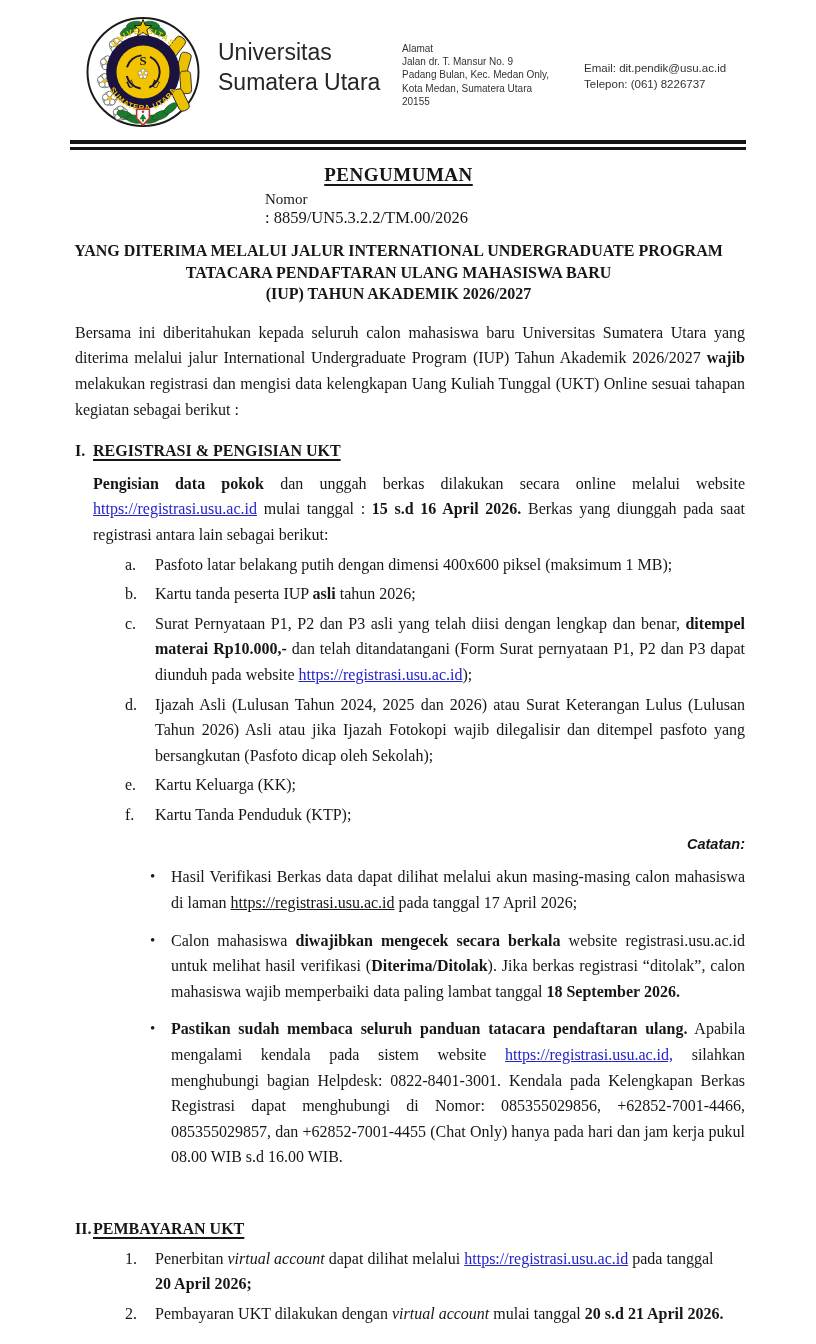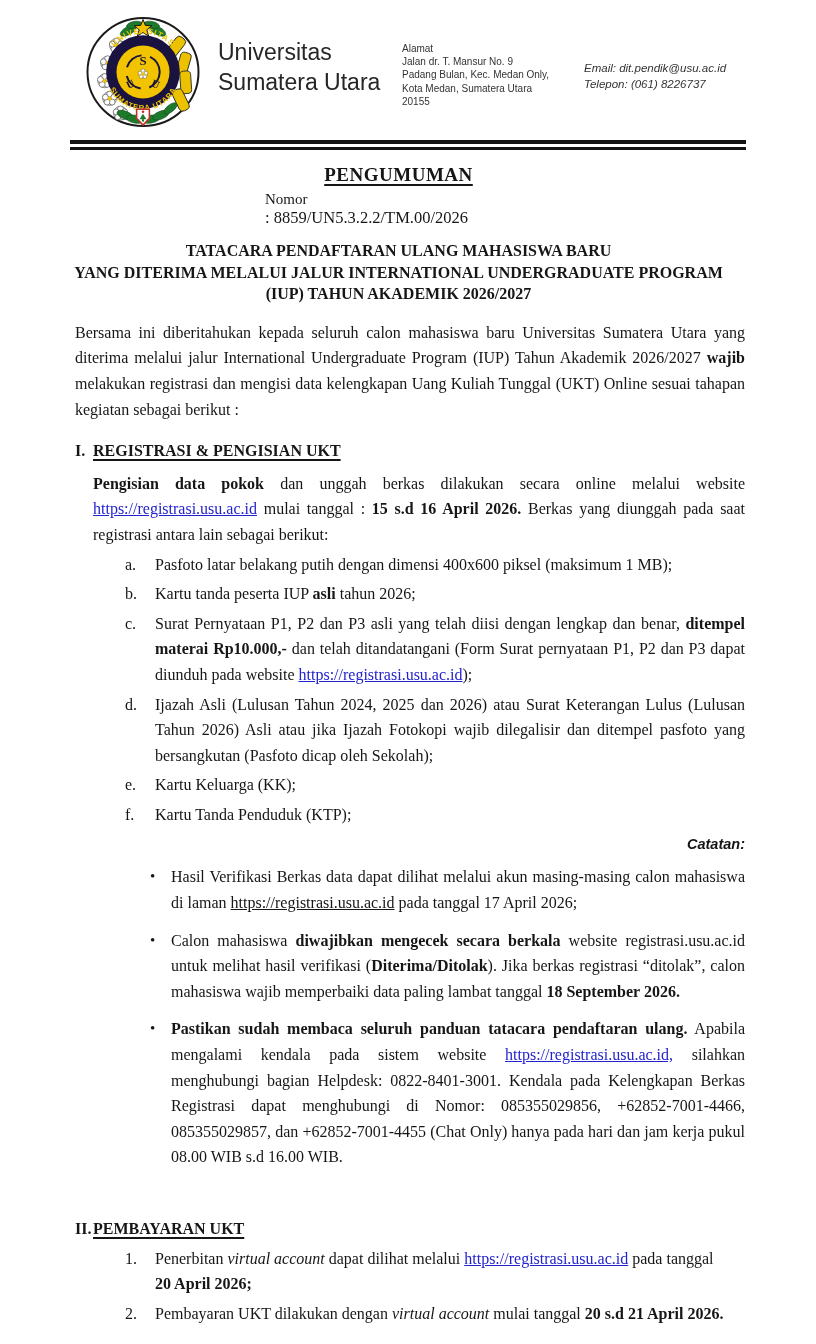--- a/index.html
+++ b/index.html
@@ -20,21 +20,21 @@
     margin:22px 0 0 16px;width:178px;flex:0 0 auto;
   }
   .addr-block{
     font-family:"Liberation Sans", sans-serif;
     font-size:10px;line-height:1.32;color:#333333;
     margin:26px 0 0 6px;width:172px;flex:0 0 auto;
   }
   .contact-block{
     font-family:"Liberation Sans", sans-serif;
     font-size:11.5px;line-height:1.4;color:#333333;
-    margin:44px 0 0 10px;flex:1 1 auto;font-style:italic;
+    margin:44px 0 0 10px;flex:1 1 auto;
   }
   .double-rule{
     margin:4px 70px 0 70px;
     border-top:4px solid var(--rule-black,#141414);
     height:3px;
     border-bottom:3px solid var(--rule-black,#141414);
   }
   
   .content{padding:0 71px 0 52px;}
   .doc-title{
@@ -210,22 +210,22 @@
   <div class="content">
 
     <div class="doc-title">PENGUMUMAN</div>
 
     <div class="nomor-row">
       <span class="nomor-label">Nomor</span>
       <span class="nomor-value">: 8859/UN5.3.2.2/TM.00/2026</span>
     </div>
 
     <div class="subject">
+      <div>YANG DITERIMA MELALUI JALUR INTERNATIONAL UNDERGRADUATE PROGRAM</div>
       <div>TATACARA PENDAFTARAN ULANG MAHASISWA BARU</div>
-      <div>YANG DITERIMA MELALUI JALUR INTERNATIONAL UNDERGRADUATE PROGRAM</div>
       <div>(IUP) TAHUN AKADEMIK 2026/2027</div>
     </div>
 
     <div class="para intro"><span>Bersama ini diberitahukan kepada seluruh calon mahasiswa baru Universitas Sumatera Utara yang diterima melalui jalur International Undergraduate Program (IUP) Tahun Akademik 2026/2027 </span><span class="b">wajib</span><span> melakukan registrasi dan mengisi data kelengkapan Uang Kuliah Tunggal (UKT) Online sesuai tahapan kegiatan sebagai berikut :</span></div>
 
     <div class="sec">
       <div class="sec-heading">
         <span class="sec-num">I.</span>
         <span class="sec-title">REGISTRASI &amp; PENGISIAN UKT</span>
       </div>

